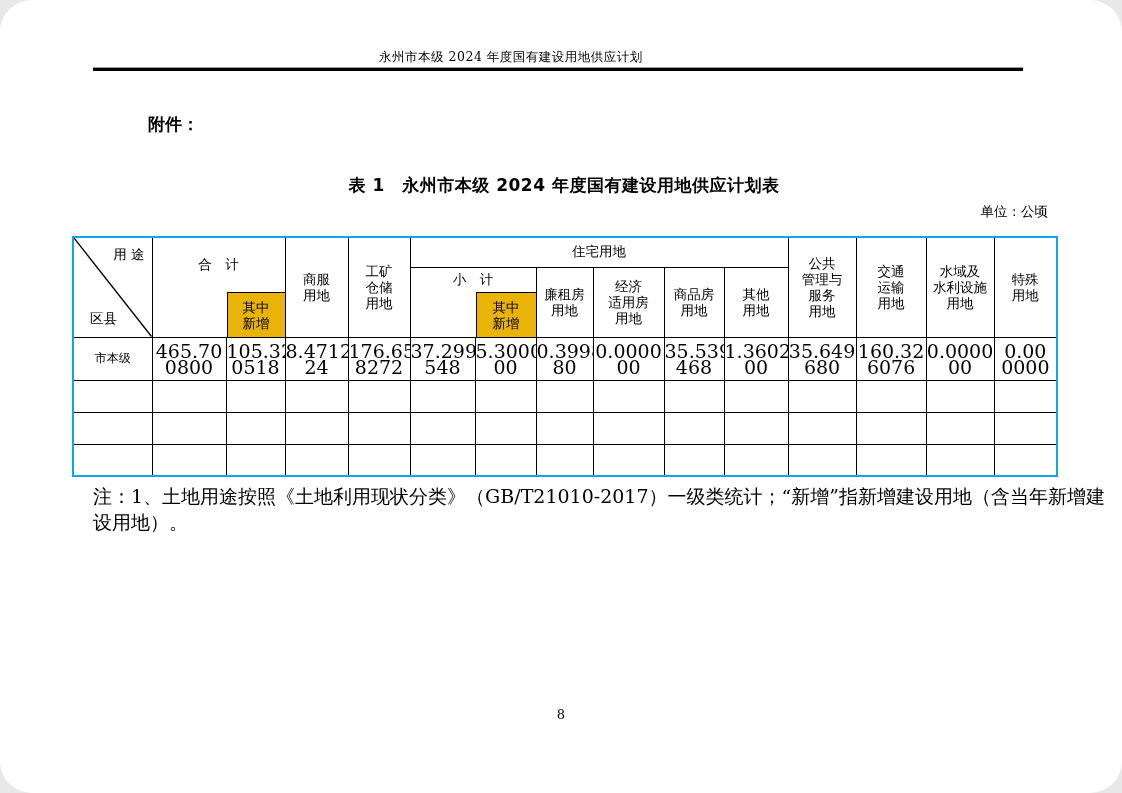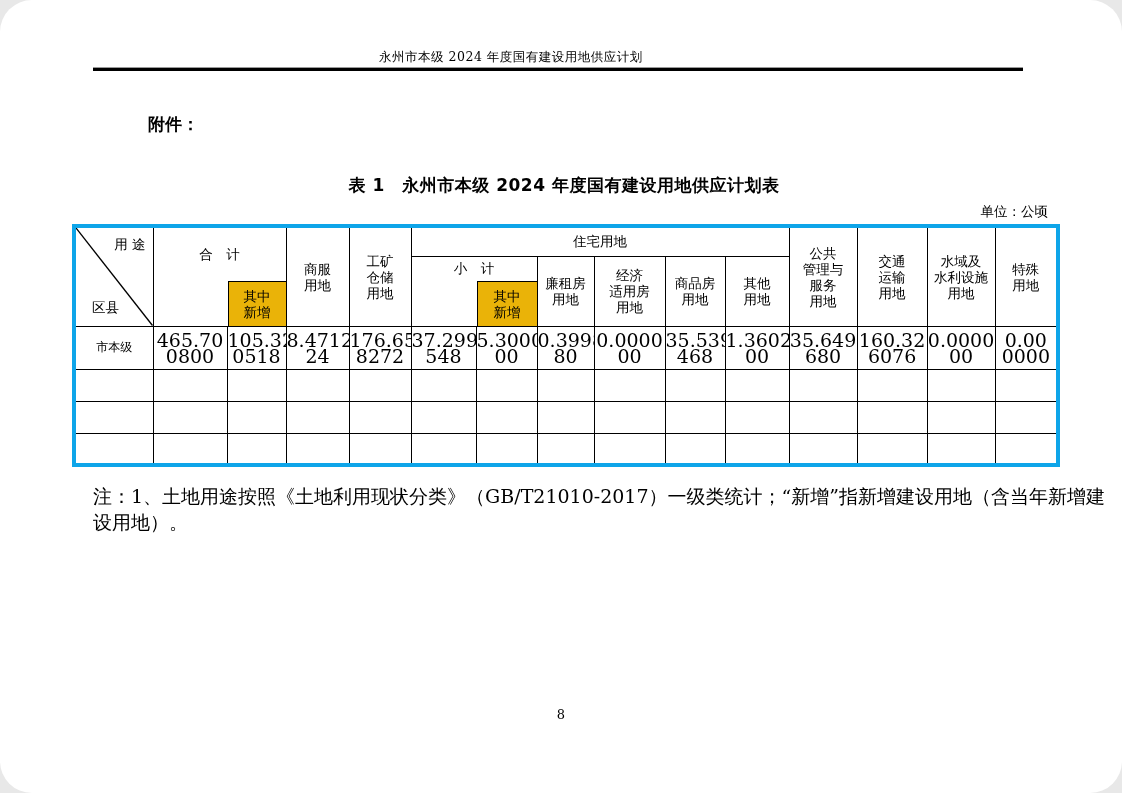--- a/index.html
+++ b/index.html
@@ -50,25 +50,25 @@
   }
   .unit-label {
     position: absolute;
     left: 72px; top: 203px; width: 976px;
     text-align: right;
     font-size: 13.5px;
   }
   
   table.plan-table {
     position: absolute;
-    left: 72px; top: 224px;
+    left: 72px; top: 236px;
     width: 984px;
     border-collapse: collapse;
     table-layout: fixed;
-    border: 4px solid #0ea5e9;
+    border: 2px solid #0ea5e9;
     font-size: 13.5px;
     padding-left: 46px;
   }
   table.plan-table th, table.plan-table td {
     border: 1px solid #000;
     text-align: center;
     vertical-align: middle;
     font-weight: normal;
     padding: 0;
     overflow: hidden;

